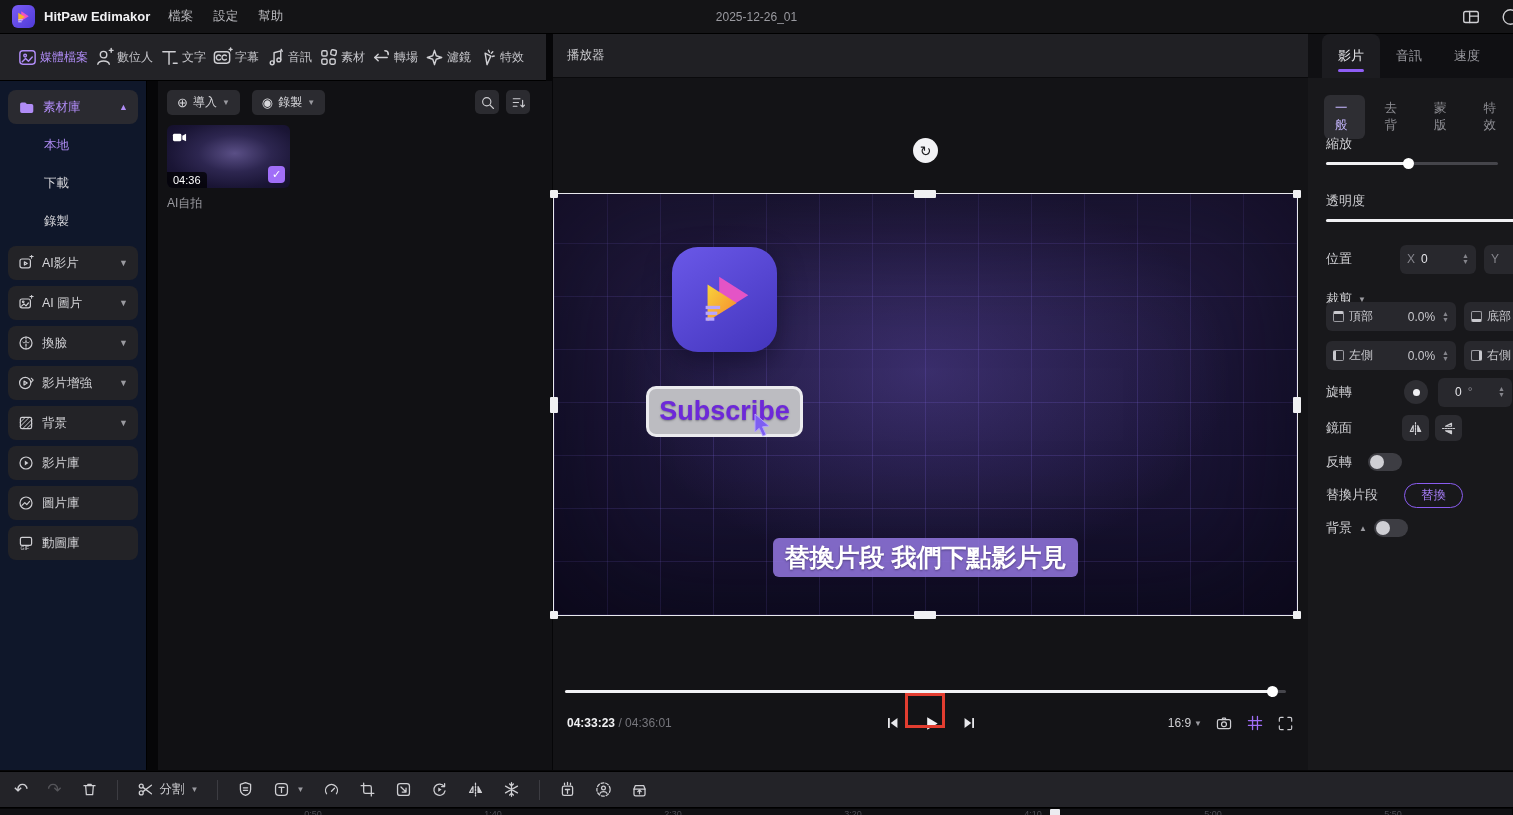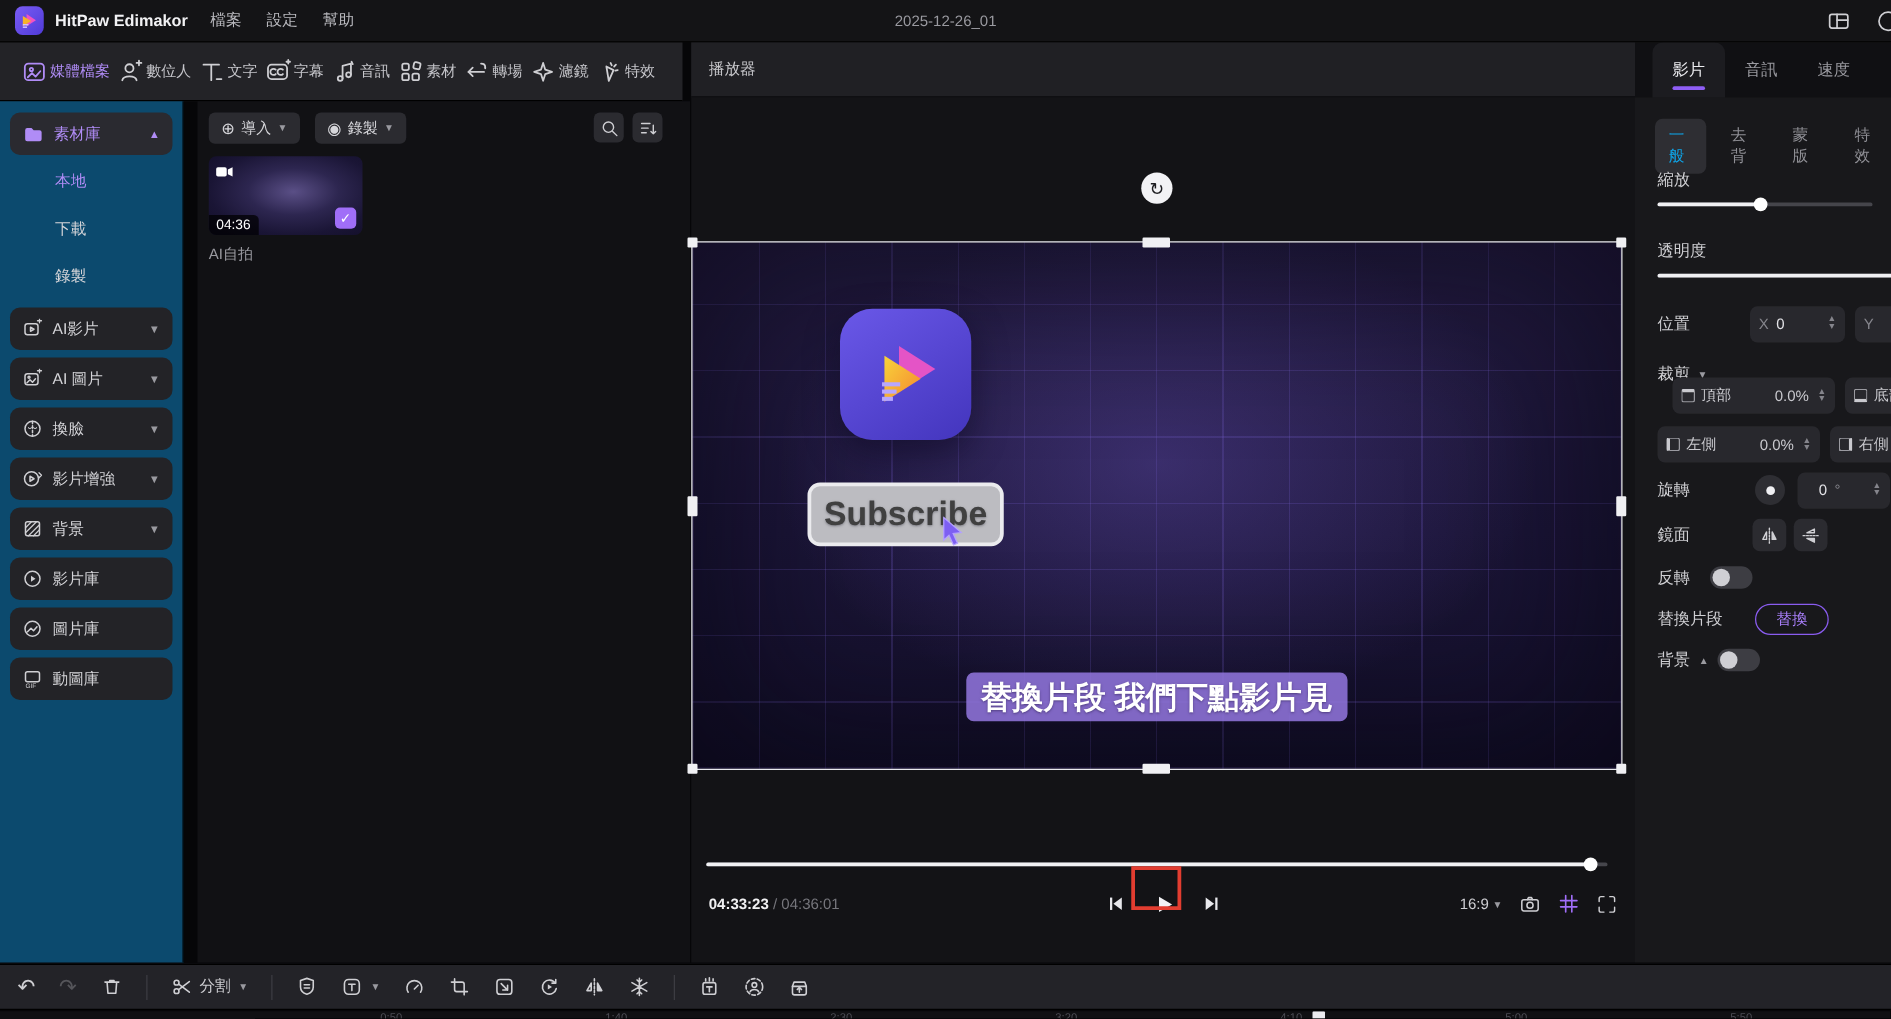--- a/index.html
+++ b/index.html
@@ -19,21 +19,21 @@
   .tb-right { margin-left:auto; display:flex; align-items:center; gap:14px; z-index:2; }
 
   
   .ribbon { left:0; top:34px; width:546px; height:47px; background:#232327; border-bottom:1px solid #000; display:flex; align-items:center; padding-left:14px; }
   .rtab { display:flex; align-items:center; justify-content:center; min-width:46px; padding:0 3px; gap:2px; cursor:pointer; }
   .rtab .lbl { font-size:12px; color:#c6c6cb; white-space:nowrap; }
   .rtab.active .lbl { color:#b08cf6; }
   .rtab.active .ic { stroke:#b08cf6; }
 
   
-  .sidebar { left:0; top:81px; width:147px; height:689px; background:#0c4a6e; border-right:1px solid #000; padding:9px 8px; }
+  .sidebar { left:0; top:81px; width:147px; height:689px; background:#0f172a; border-right:1px solid #000; padding:9px 8px; }
   .side-row { display:flex; align-items:center; height:34px; border-radius:8px; padding:0 10px; margin-bottom:2px; gap:8px; color:#d4d4d8; font-size:12.5px; cursor:pointer; }
   .side-row .chev { margin-left:auto; font-size:9px; color:#9a9aa0; }
   .side-row.group { background:#232327; margin-top:6px; }
   .side-row.root { background:#2a2a30; color:#b08cf6; }
   .side-row.root .chev { color:#b08cf6; }
   .side-sub { display:flex; align-items:center; height:38px; padding-left:36px; font-size:12.5px; color:#d4d4d8; cursor:pointer; }
   .side-sub.active { color:#b08cf6; }
 
   
   .media { left:158px; top:81px; width:394px; height:689px; background:#111114; }
@@ -55,21 +55,21 @@
     background:
       radial-gradient(ellipse at 50% 42%, rgba(106,84,190,.38) 0%, rgba(30,22,60,0) 58%),
       repeating-linear-gradient(0deg, rgba(134,108,235,.20) 0 1px, transparent 1px 53px),
       repeating-linear-gradient(90deg, rgba(134,108,235,.20) 0 1px, transparent 1px 53px),
       linear-gradient(180deg,#241c42 0%, #1b1537 55%, #130f29 100%);
     box-shadow: inset 0 0 120px 30px rgba(5,3,14,.55);
     outline:1px solid #e9e9ee; }
   .handle { position:absolute; background:#f0f0f3; border-radius:1px; }
   .rot-handle { position:absolute; left:359px; top:-37px; width:25px; height:25px; background:#f2f2f5; border-radius:50%; display:flex; align-items:center; justify-content:center; color:#1c1c20; font-size:14px; cursor:grab; }
   .wm-logo { position:absolute; left:118px; top:53px; width:105px; height:105px; border-radius:26px; background:linear-gradient(145deg,#6a58e8,#4335bd); box-shadow:0 10px 26px rgba(10,6,30,.5); display:flex; align-items:center; justify-content:center; }
-  .subscribe { position:absolute; left:92px; top:192px; width:157px; height:51px; background:#bcbcc1; border:3px solid #ebebee; border-radius:10px; display:flex; align-items:center; justify-content:center; color:#404040; font-weight:bold; font-size:27px; text-shadow:0 1px 2px rgba(80,80,90,.6); cursor:pointer; }
+  .subscribe { position:absolute; left:92px; top:192px; width:157px; height:51px; background:#bcbcc1; border:3px solid #ebebee; border-radius:10px; display:flex; align-items:center; justify-content:center; color:#6d28d9; font-weight:bold; font-size:27px; text-shadow:0 1px 2px rgba(80,80,90,.6); cursor:pointer; }
   .cursor-arrow { position:absolute; left:198px; top:219px; }
   .subtitle { position:absolute; left:50%; bottom:38px; transform:translateX(-50%); background:rgba(143,116,219,.88); border-radius:6px; padding:3px 12px; color:#fff; font-size:25px; font-weight:bold; white-space:nowrap; text-shadow:0 1px 2px rgba(30,20,60,.5); }
   .progress { position:absolute; left:12px; right:22px; top:612px; height:3px; background:#46464c; border-radius:2px; cursor:pointer; }
   .progress .fill { position:absolute; left:0; top:0; bottom:0; width:98%; background:#f2f2f5; border-radius:2px; }
   .progress .knob { position:absolute; left:98%; top:50%; width:11px; height:11px; margin:-5.5px 0 0 -5px; background:#fff; border-radius:50%; }
   .p-controls { position:absolute; left:0; right:0; top:622px; height:46px; display:flex; align-items:center; padding:0 14px; }
   .time { font-size:12px; color:#76767c; }
   .time .cur { color:#f0f0f2; font-weight:bold; }
   .transport { position:absolute; left:50%; transform:translateX(-50%); display:flex; align-items:center; gap:16px; }
   .t-btn { background:none; border:none; cursor:pointer; padding:2px; }
@@ -81,21 +81,21 @@
   
   .props { left:1308px; top:34px; width:205px; height:736px; background:#18181b; overflow:hidden; }
   .props-tabs { height:44px; background:#101013; display:flex; align-items:flex-end; padding-left:14px; }
   .ptab { position:relative; width:58px; height:44px; display:flex; align-items:center; justify-content:center; color:#9a9aa0; font-size:13px; cursor:pointer; flex:none; }
   .ptab.active { background:#1c1c20; border-radius:8px 8px 0 0; color:#ececf0; }
   .ptab.active::after { content:""; position:absolute; bottom:6px; left:50%; transform:translateX(-50%); width:26px; height:3px; border-radius:2px; background:#8f5ef5; }
   .props-body { position:absolute; left:0; top:44px; right:0; bottom:0; }
   .prow { position:absolute; left:18px; right:0; display:flex; align-items:center; }
   .plabel { color:#cfcfd3; font-size:13px; }
   .subtab { padding:5px 11px; border-radius:6px; color:#8f8f95; font-size:12.5px; cursor:pointer; }
-  .subtab.active { background:#2e2e33; color:#0ea5e9; }
+  .subtab.active { background:#2e2e33; color:#c4b5fd; }
   .slider { position:absolute; left:18px; width:172px; height:3px; background:#45454b; border-radius:2px; cursor:pointer; }
   .slider .fill { position:absolute; left:0; top:0; bottom:0; background:#f0f0f3; border-radius:2px; }
   .slider .knob { position:absolute; top:50%; width:11px; height:11px; margin-top:-5.5px; background:#fff; border-radius:50%; }
   .spinbox { height:29px; background:#28282d; border-radius:6px; display:flex; align-items:center; padding:0 7px; gap:6px; font-size:12px; color:#c9c9ce; }
   .spin-arrows { display:flex; flex-direction:column; line-height:6px; font-size:7px; color:#85858c; margin-left:auto; cursor:pointer; }
   .crop-ic { width:11px; height:11px; border:1px solid #9a9aa0; border-radius:2px; flex:none; }
   .crop-ic.top { border-top:3px solid #c9c9ce; }
   .crop-ic.bottom { border-bottom:3px solid #c9c9ce; }
   .crop-ic.left { border-left:3px solid #c9c9ce; }
   .crop-ic.right { border-right:3px solid #c9c9ce; }
@@ -499,21 +499,21 @@
         </div>
         <div class="spinbox" style="position:absolute; left:158px; width:76px;">
           <span style="color:#85858c;">Y</span>
         </div>
       </div>
 
       <div class="prow" style="top:212px; gap:6px;">
         <span class="plabel">裁剪</span>
         <span style="font-size:8px; color:#9a9aa0;">▼</span>
       </div>
-      <div class="prow" style="top:230px; height:17px;margin-left:12px;">
+      <div class="prow" style="top:230px; height:17px;">
         <div class="spinbox" style="width:130px; gap:5px;">
           <span class="crop-ic top"></span>
           <span>頂部</span>
           <span style="margin-left:auto;">0.0%</span>
           <span class="spin-arrows" style="margin-left:2px;">
               <span>▲</span>
               <span>▼</span>
             </span>
         </div>
         <div class="spinbox" style="position:absolute; left:138px; width:130px; gap:5px;">

